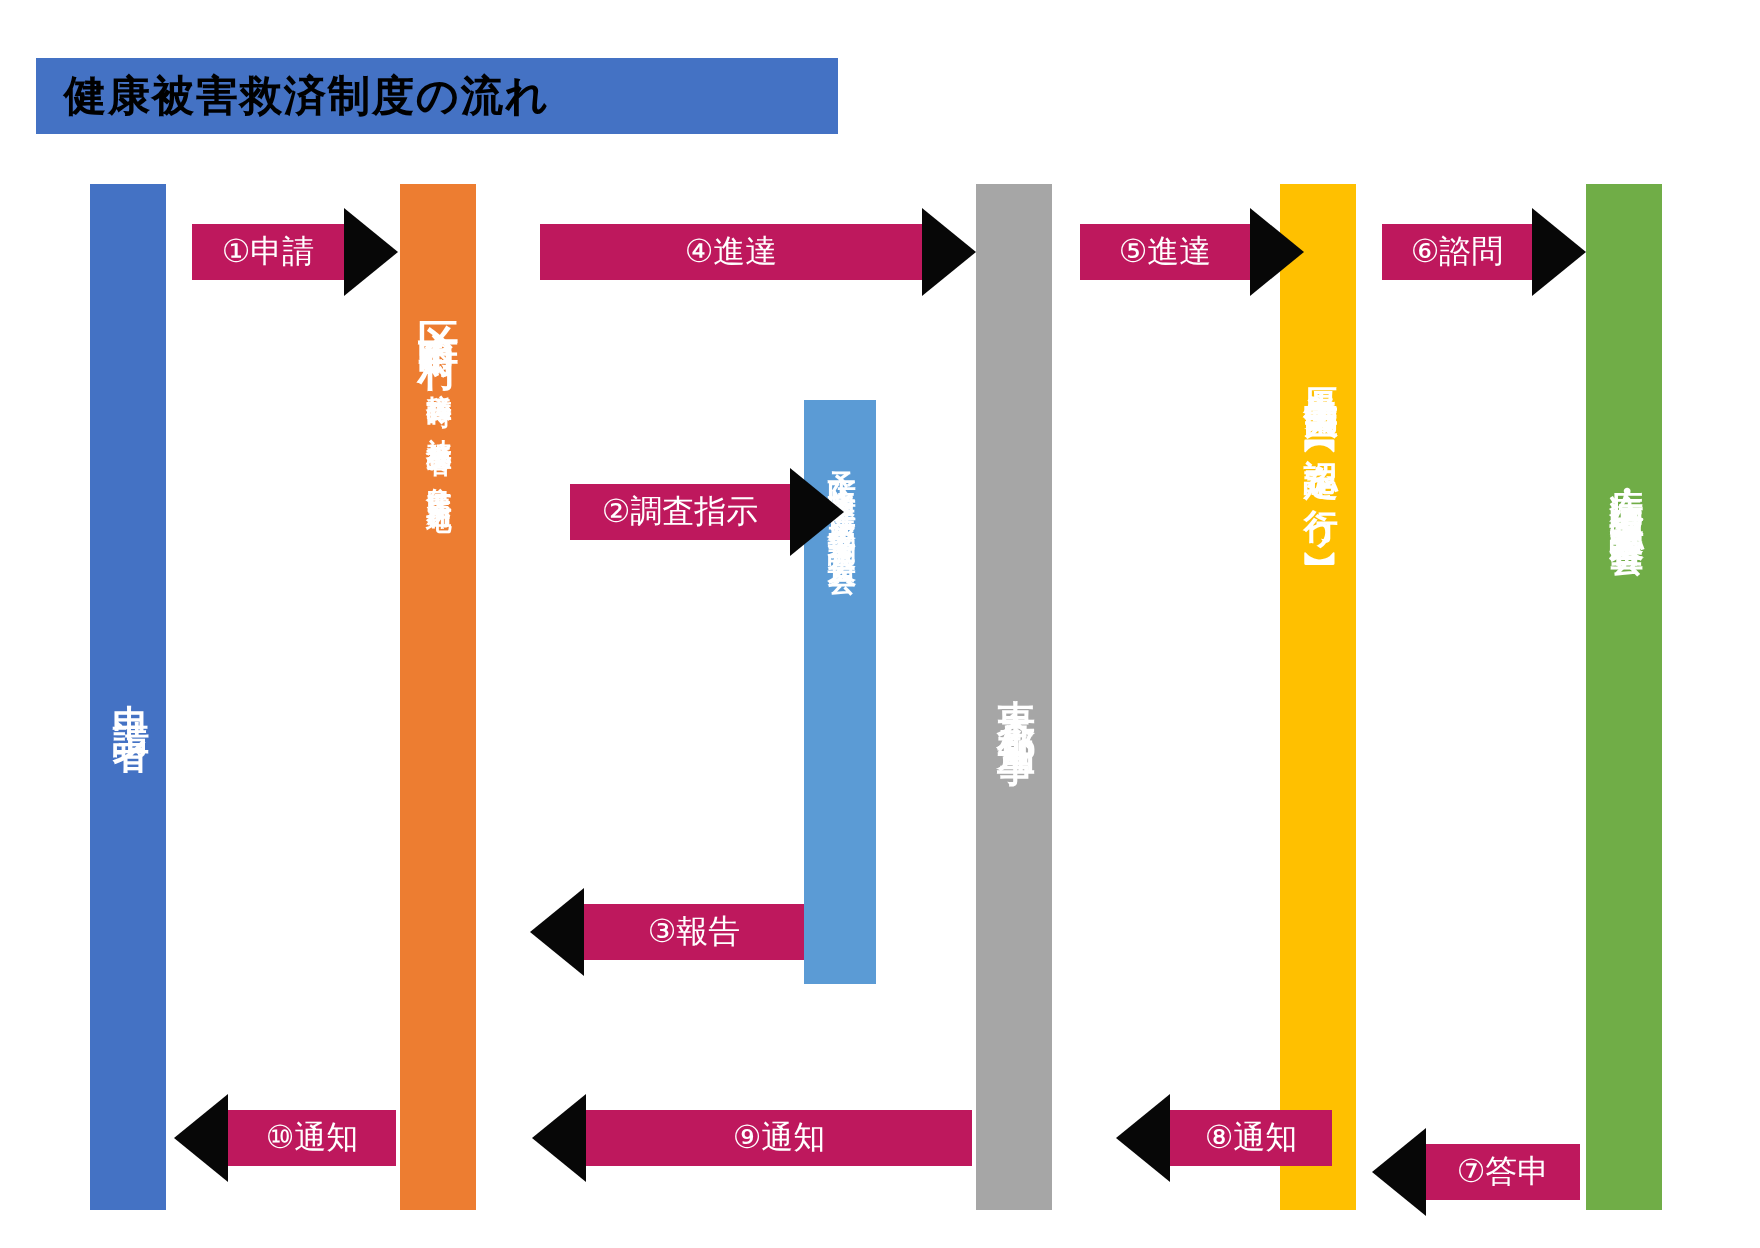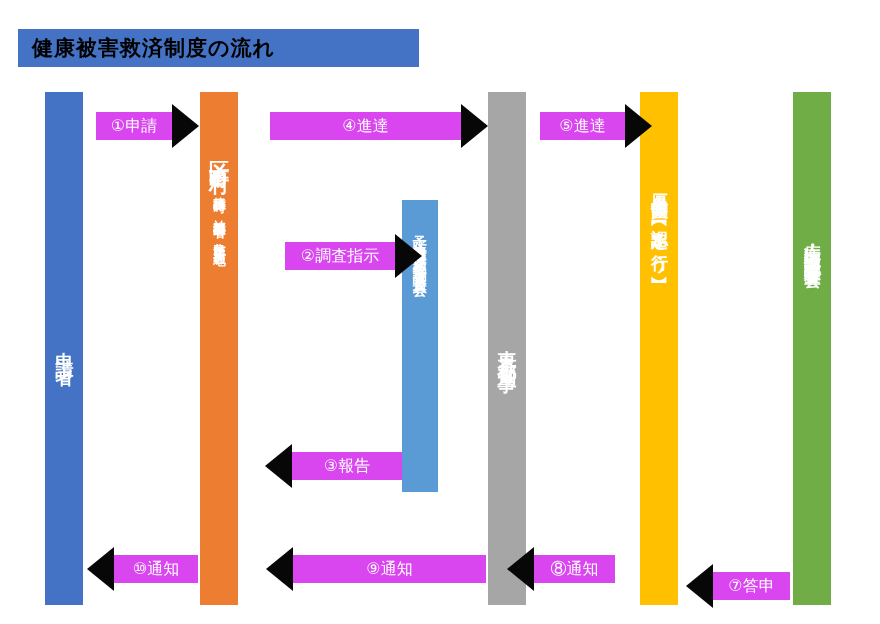--- a/index.html
+++ b/index.html
@@ -61,21 +61,21 @@
   .minister-note  { font-size: 17px; letter-spacing: 2px; margin-top: 22px; }
 
   .col-review { left: 793px; padding-top: 138px; }
   .col-review .vtext { font-size: 17px; letter-spacing: 3px; }
 
   
   .arrow { position: absolute; height: 44px; display: flex; }
   .arrow .stem {
     flex: 1 1 auto;
     margin: 8px 0;
-    background: #d946ef;
+    background: #be185d;
     color: #ffffff;
     display: flex; align-items: center; justify-content: center;
     font-size: 16px;
     white-space: nowrap;
     overflow: hidden;
   }
   .arrow .head { width: 0; height: 0; align-self: center; flex: 0 0 auto; }
   .arrow.right .head {
     border-top: 22px solid transparent;
     border-bottom: 22px solid transparent;
@@ -134,20 +134,26 @@
     <div class="head"></div>
   </div>
 
   <div class="arrow right" style="left:540px; top:104px; width:112px;">
     <div class="stem">
         <span>⑤進達</span>
       </div>
     <div class="head"></div>
   </div>
 
+  <div class="arrow right" style="left:691px; top:104px; width:102px;">
+    <div class="stem">
+        <span>⑥諮問</span>
+      </div>
+    <div class="head"></div>
+  </div>
 
   <div class="arrow right" style="left:265px; top:234px; width:137px;padding-left:20px;">
     <div class="stem">
         <span>②調査指示</span>
       </div>
     <div class="head"></div>
   </div>
 
   <div class="arrow left" style="left:265px; top:444px; width:137px;text-align:right;">
     <div class="head"></div>
@@ -163,21 +169,21 @@
       </div>
   </div>
 
   <div class="arrow left" style="left:87px; top:547px; width:111px;">
     <div class="head"></div>
     <div class="stem">
         <span>⑩通知</span>
       </div>
   </div>
 
-  <div class="arrow left" style="left:507px; top:547px; width:108px;font-family:Liberation Serif, serif;">
+  <div class="arrow left" style="left:558px; top:547px; width:108px;">
     <div class="head"></div>
     <div class="stem">
         <span>⑧通知</span>
       </div>
   </div>
 
   <div class="arrow left" style="left:686px; top:564px; width:104px;">
     <div class="head"></div>
     <div class="stem">
         <span>⑦答申</span>

